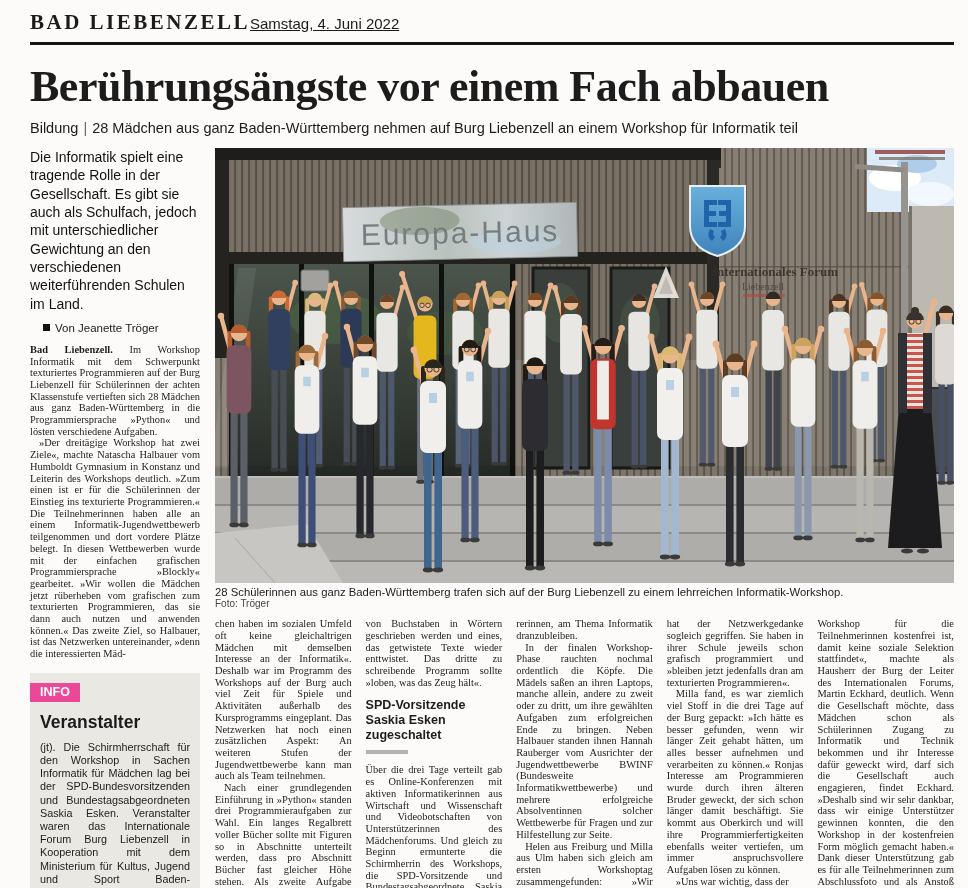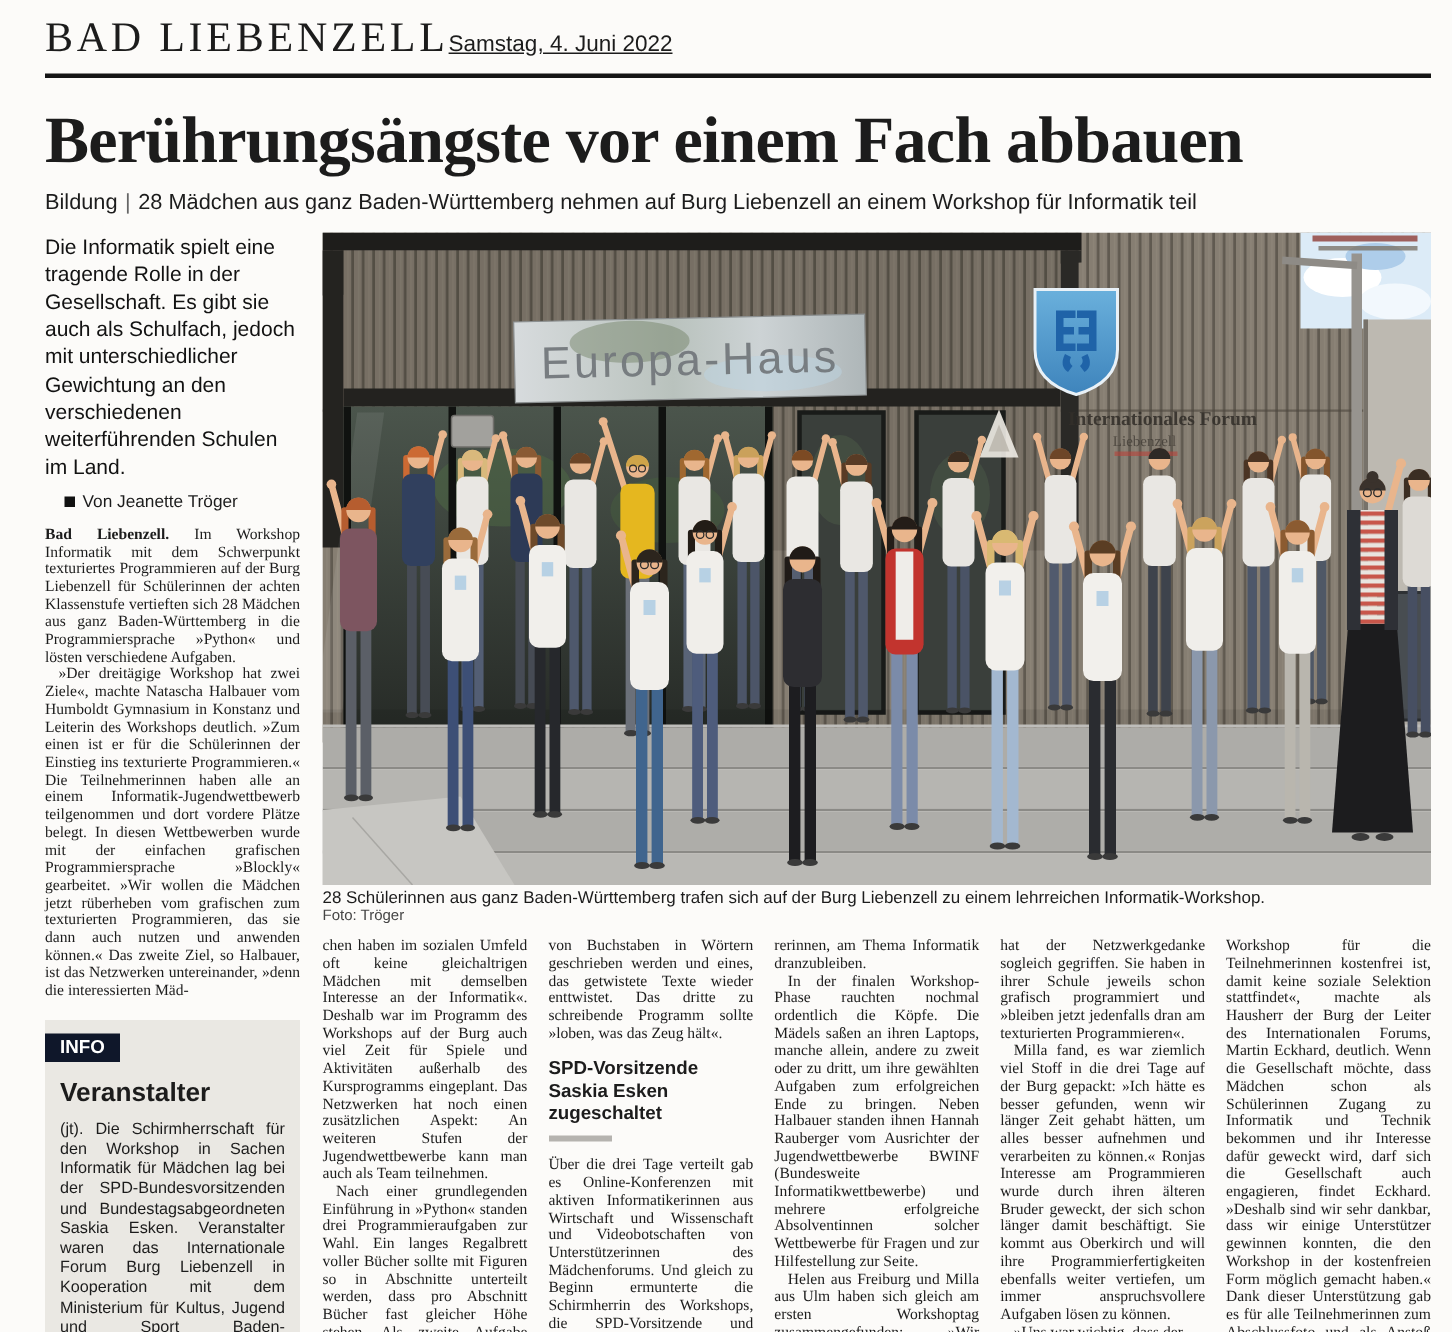--- a/index.html
+++ b/index.html
@@ -1,36 +1,36 @@
 <!DOCTYPE html>
 <html><head>
 <meta charset="utf-8">
 <style>
   html,body{margin:0;padding:0;background:#e8e8e8;}
   .page{width:968px;height:888px;background:#fcfbf9;color:#1c1c1c;position:relative;overflow:hidden;
         font-family:"Liberation Serif",serif;margin:0 auto;box-sizing:border-box;}
   .masthead{display:flex;align-items:baseline;padding:10px 16px 4px 30px;font-family:"Liberation Sans",sans-serif;}
   .m-left{flex:1;font-size:12.5px;}
-  .m-center{font-family:"Liberation Serif",serif;font-size:28px;letter-spacing:2.5px;}
+  .m-center{font-family:"Liberation Serif",serif;font-size:21px;letter-spacing:2.5px;font-weight:bold;}
   .m-right{flex:1;text-align:left;font-size:15px;text-decoration:underline;}
   .mast-rule{height:3px;background:#151515;margin:3px 14px 0 30px;}
   .headline{margin:19px 30px 0;font-size:44px;font-weight:700;letter-spacing:-.5px;line-height:1.05;}
   .subhead{margin:10px 30px 0;font-family:"Liberation Sans",sans-serif;font-size:14.5px;}
   .subhead b{font-weight:400;}
   .sep{color:#666;margin:0 5px;}
   .content{display:flex;gap:15px;padding:12px 14px 0 30px;align-items:flex-start;}
   .col1{width:170px;flex:none;}
   .intro{font-family:"Liberation Sans",sans-serif;font-size:14px;line-height:18.3px;margin:0 0 9px;color:#121212;}
   .byline{font-family:"Liberation Sans",sans-serif;font-size:11.5px;margin:0 0 10px;display:flex;align-items:center;gap:5px;padding-left:13px;}
   .sq{width:7px;height:7px;background:#111;display:inline-block;flex:none;}
   p.body{font-size:10.4px;line-height:11.7px;text-align:justify;margin:0;}
   p.indent{text-indent:9px;}
   .lead{font-weight:700;font-family:Liberation Serif, serif;}
   .infobox{margin-top:13px;background:#eae8e3;padding:9px 10px 12px;}
-  .info-badge{display:inline-block;background:#0f172a;color:#fff;font-family:"Liberation Sans",sans-serif;
+  .info-badge{display:inline-block;background:#ec4899;color:#fff;font-family:"Liberation Sans",sans-serif;
               font-weight:700;font-size:12.5px;padding:2px 10px 3px;margin:-9px 0 10px -10px;}
   .info-title{font-family:"Liberation Sans",sans-serif;font-size:17.5px;margin:0 0 8px;font-weight:700;}
   .info-body{font-family:"Liberation Sans",sans-serif;font-size:10.8px;line-height:13.2px;text-align:justify;margin:0;}
   .rightarea{flex:1;min-width:0;}
   .photo{display:block;width:739px;height:435px;}
   .caption-row{display:flex;justify-content:space-between;align-items:baseline;margin-top:3px;font-family:"Liberation Sans",sans-serif;flex-direction:column;}
   .caption{font-size:11.3px;}
   .credit{font-size:10px;color:#454545;}
   .bottomcols{display:flex;gap:14px;margin-top:9px;height:284px;overflow:hidden;}
   .bcol{flex:1;min-width:0;}

